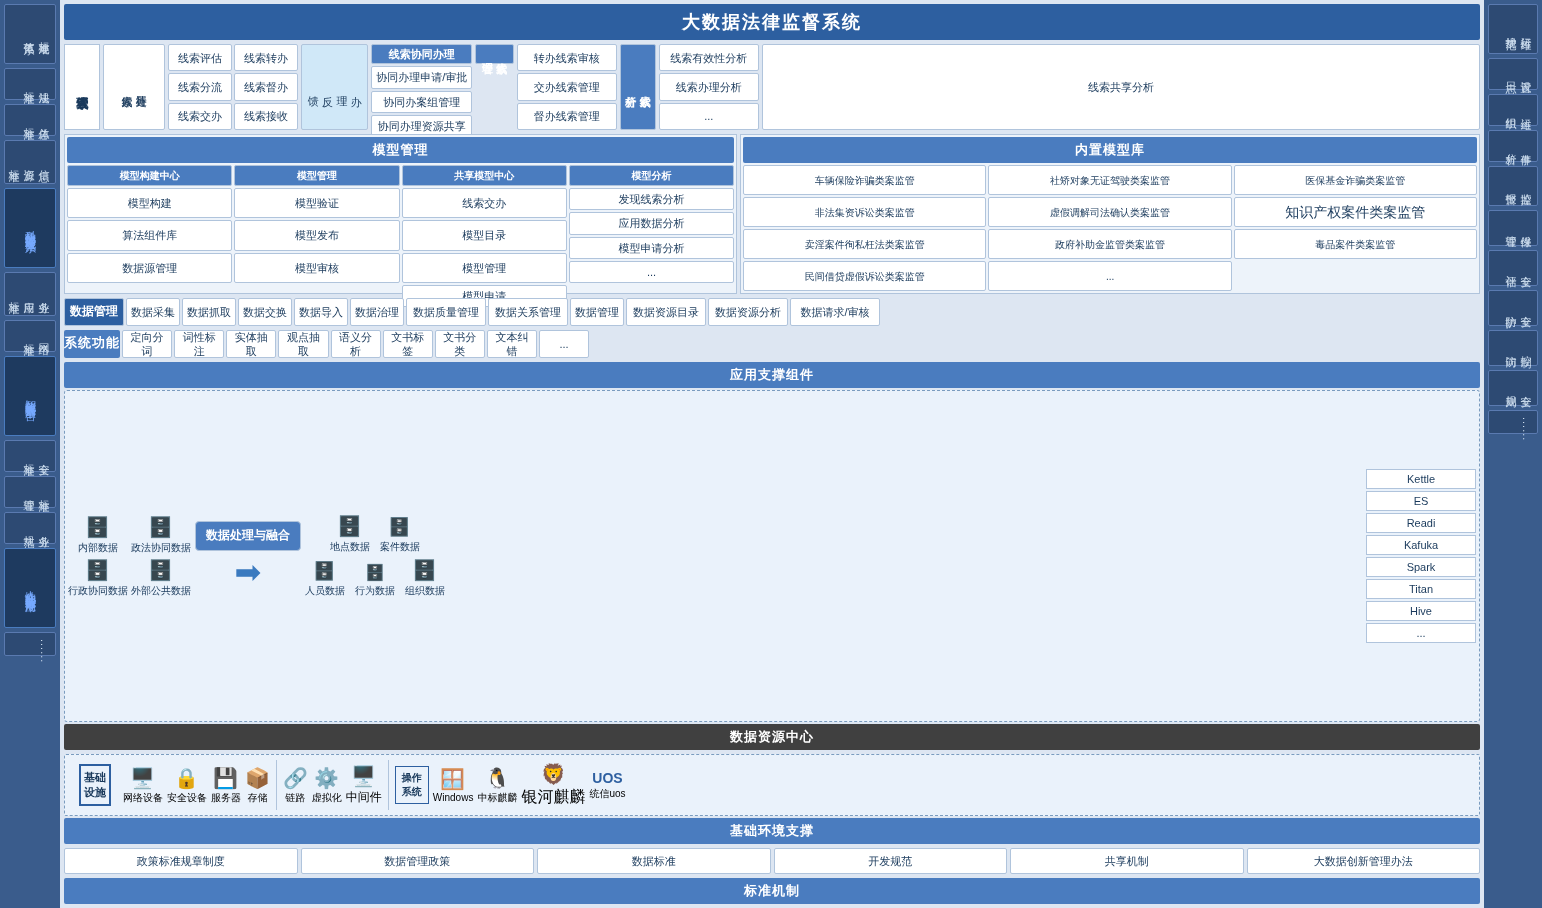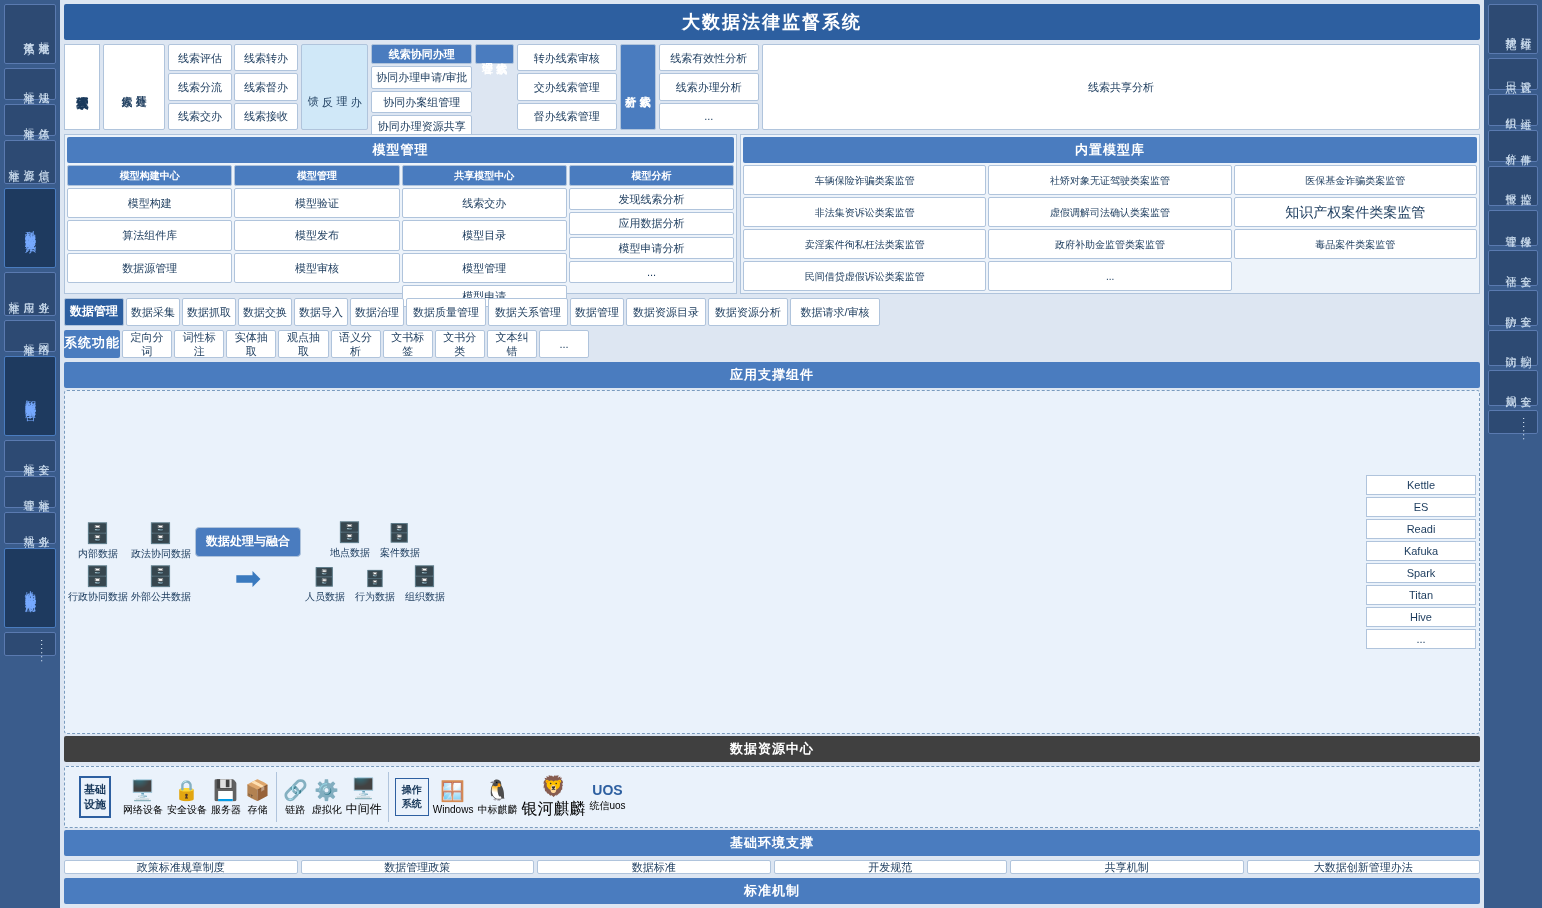--- a/index.html
+++ b/index.html
@@ -460,21 +460,21 @@
           <div style="font-size:16px;">银河麒麟</div>
         </div>
         <div style="display:flex; flex-direction:column; align-items:center; gap:1px;">
           <div style="font-size:14px; font-weight:bold; color:#2d5fa0;">UOS</div>
           <div style="font-size:10px;">统信uos</div>
         </div>
       </div>
       <div class="section-bar">基础环境支撑</div>
     </div>
 
-    <div style="display:flex; gap:3px; flex-shrink:0; height:14px;">
+    <div style="display:flex; gap:3px; flex-shrink:0; height:26px;">
       <div class="box" style="flex:1;">政策标准规章制度</div>
       <div class="box" style="flex:1;">数据管理政策</div>
       <div class="box" style="flex:1;">数据标准</div>
       <div class="box" style="flex:1;">开发规范</div>
       <div class="box" style="flex:1;">共享机制</div>
       <div class="box" style="flex:1;">大数据创新管理办法</div>
     </div>
 
     <div class="section-bar">标准机制</div>
   </div>

